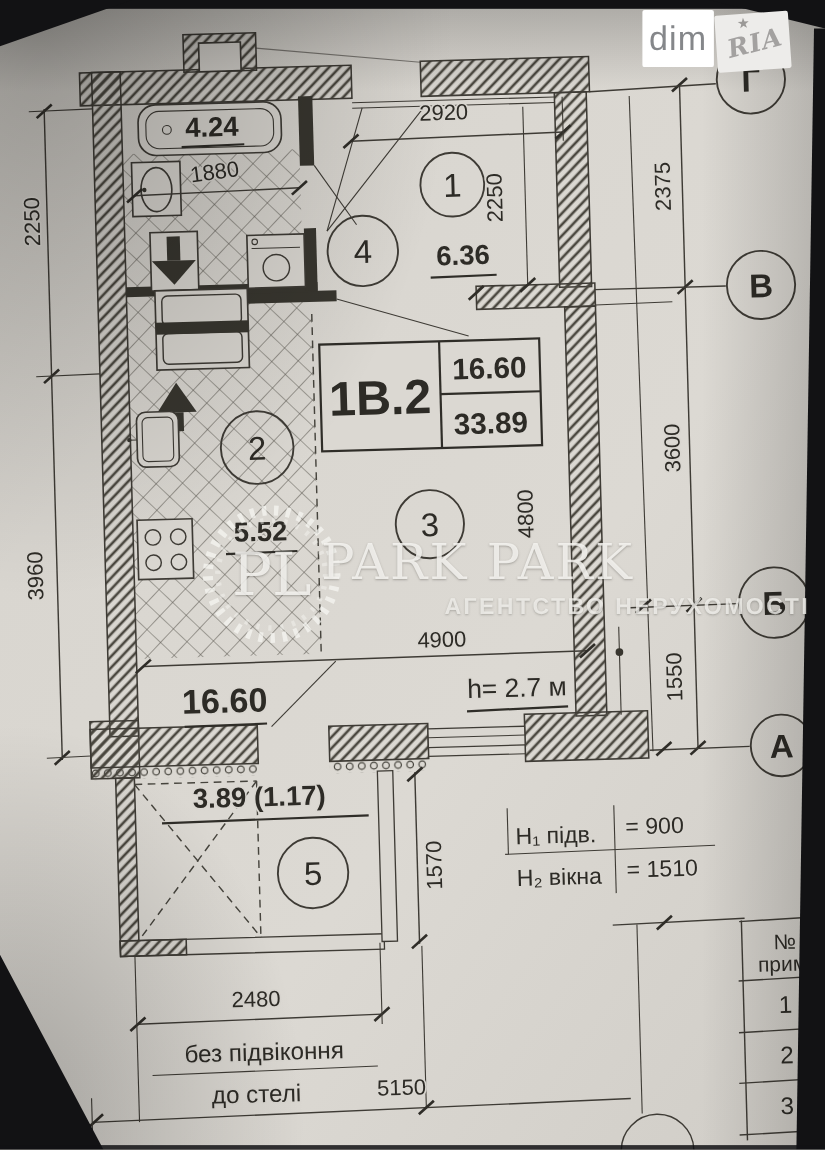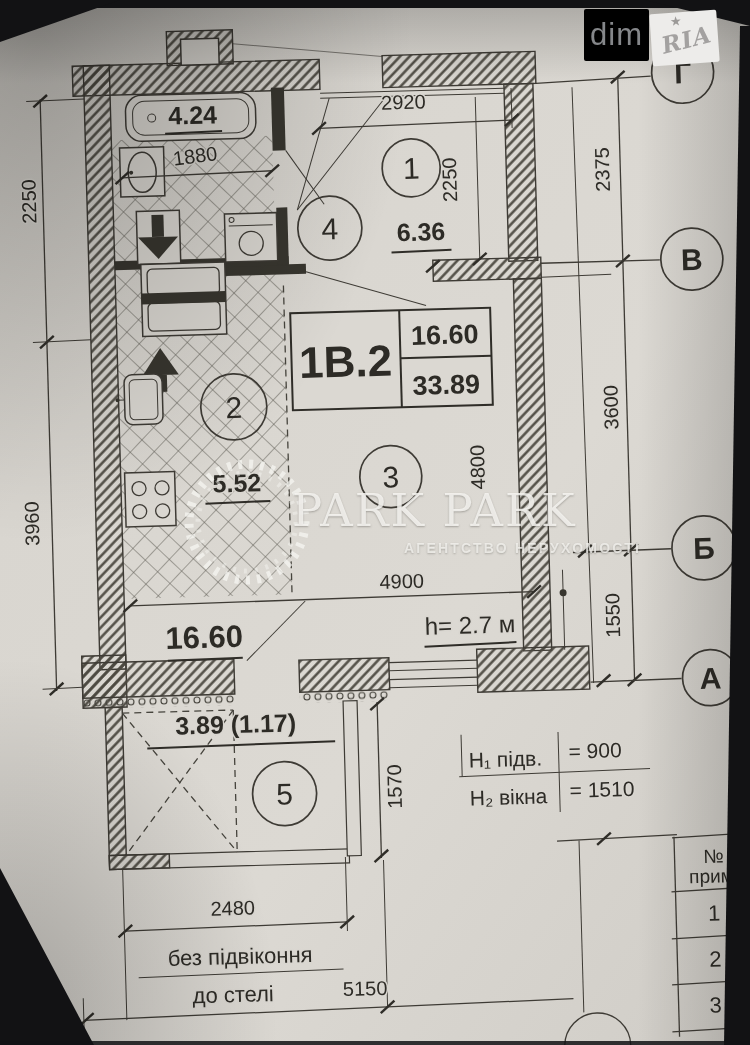--- a/index.html
+++ b/index.html
@@ -25,39 +25,39 @@
   .h27{font-size:24px;}
   .ann{font-size:22px;}
   .hl{font-size:21px;text-anchor:start;}
   .num{font-size:30px;stroke-width:0;}
   .ax{font-size:30px;font-weight:600;stroke-width:0;}
   .unit{font-size:44px;font-weight:700;stroke-width:0;}
   .tv{font-size:27px;font-weight:600;stroke-width:0;}
   .th{font-size:19px;stroke-width:0;}
   .trw{font-size:22px;stroke-width:0;}
   
-  .logo-dim{position:absolute;left:584px;top:9px;width:65px;height:52px;background:#000000;
+  .logo-dim{position:absolute;left:584px;top:9px;width:65px;height:52px;background:#ffffff;
             border-radius:2px;display:flex;align-items:center;justify-content:center;
             color:#85878a;font-size:31px;letter-spacing:1px;}
   .logo-ria{position:absolute;left:651px;top:12px;width:67px;height:52px;background:#edecea;
             border-radius:2px;transform:rotate(-4deg);}
   .logo-ria .ria-t{position:absolute;left:10px;top:14px;font-family:"DejaVu Serif",serif;
             font-weight:bold;font-style:italic;font-size:23px;color:#a3a1a0;
             letter-spacing:1px;transform:rotate(-10deg);}
   .logo-ria .ria-s{position:absolute;left:20px;top:1px;font-size:13px;color:#9b9997;}
   .wm{position:absolute;left:0;top:0;width:750px;height:1045px;pointer-events:none;}
   .wm-wreath{position:absolute;left:180px;top:455px;width:134px;height:134px;}
   .wm-pl{position:absolute;left:180px;top:455px;width:134px;height:134px;display:flex;
          align-items:center;justify-content:center;font-family:"DejaVu Serif",serif;
          font-size:54px;color:rgba(247,246,242,.85);text-shadow:0 1px 2px rgba(60,58,52,.35);}
   .wm-title{position:absolute;left:292px;top:484px;white-space:nowrap;
          font-family:"DejaVu Serif",serif;font-size:45px;letter-spacing:2px;
          color:rgba(247,246,242,.85);text-shadow:0 1px 2px rgba(60,58,52,.35);}
   .wm-sub{position:absolute;left:404px;top:540px;white-space:nowrap;font-weight:bold;
-         font-size:14px;letter-spacing:2.2px;color:rgba(244,243,239,.8);
+         font-size:21px;letter-spacing:2.2px;color:rgba(244,243,239,.8);
          text-shadow:0 1px 2px rgba(60,58,52,.3);}
 </style>
 </head>
 <body>
 
 <div class="stage">
 
 <svg width="750" height="1045" viewBox="0 0 750 1045">
   <defs>
     <linearGradient id="pg" x1="0" y1="0" x2="1" y2="1">
@@ -370,20 +370,21 @@
     <polygon points="0,868 94,1045 0,1045"></polygon>
     <rect x="0" y="1041" width="750" height="4" opacity=".85"></rect>
   </g>
 </svg>
 
 <div class="wm">
   <svg class="wm-wreath" viewBox="0 0 134 134">
     <circle cx="67" cy="67" r="58" fill="none" stroke="rgba(247,246,242,.72)" stroke-width="9" stroke-dasharray="4 7"></circle>
     <circle cx="67" cy="67" r="49" fill="none" stroke="rgba(247,246,242,.45)" stroke-width="5" stroke-dasharray="3 8"></circle>
   </svg>
+  <div class="wm-pl">PL</div>
   <div class="wm-title">PARK PARK</div>
   <div class="wm-sub">АГЕНТСТВО НЕРУХОМОСТІ</div>
 </div>
 
 <div class="logo-dim">
   <span>dim</span>
 </div>
 <div class="logo-ria">
   <span class="ria-s">★</span>
   <span class="ria-t">RIA</span>

